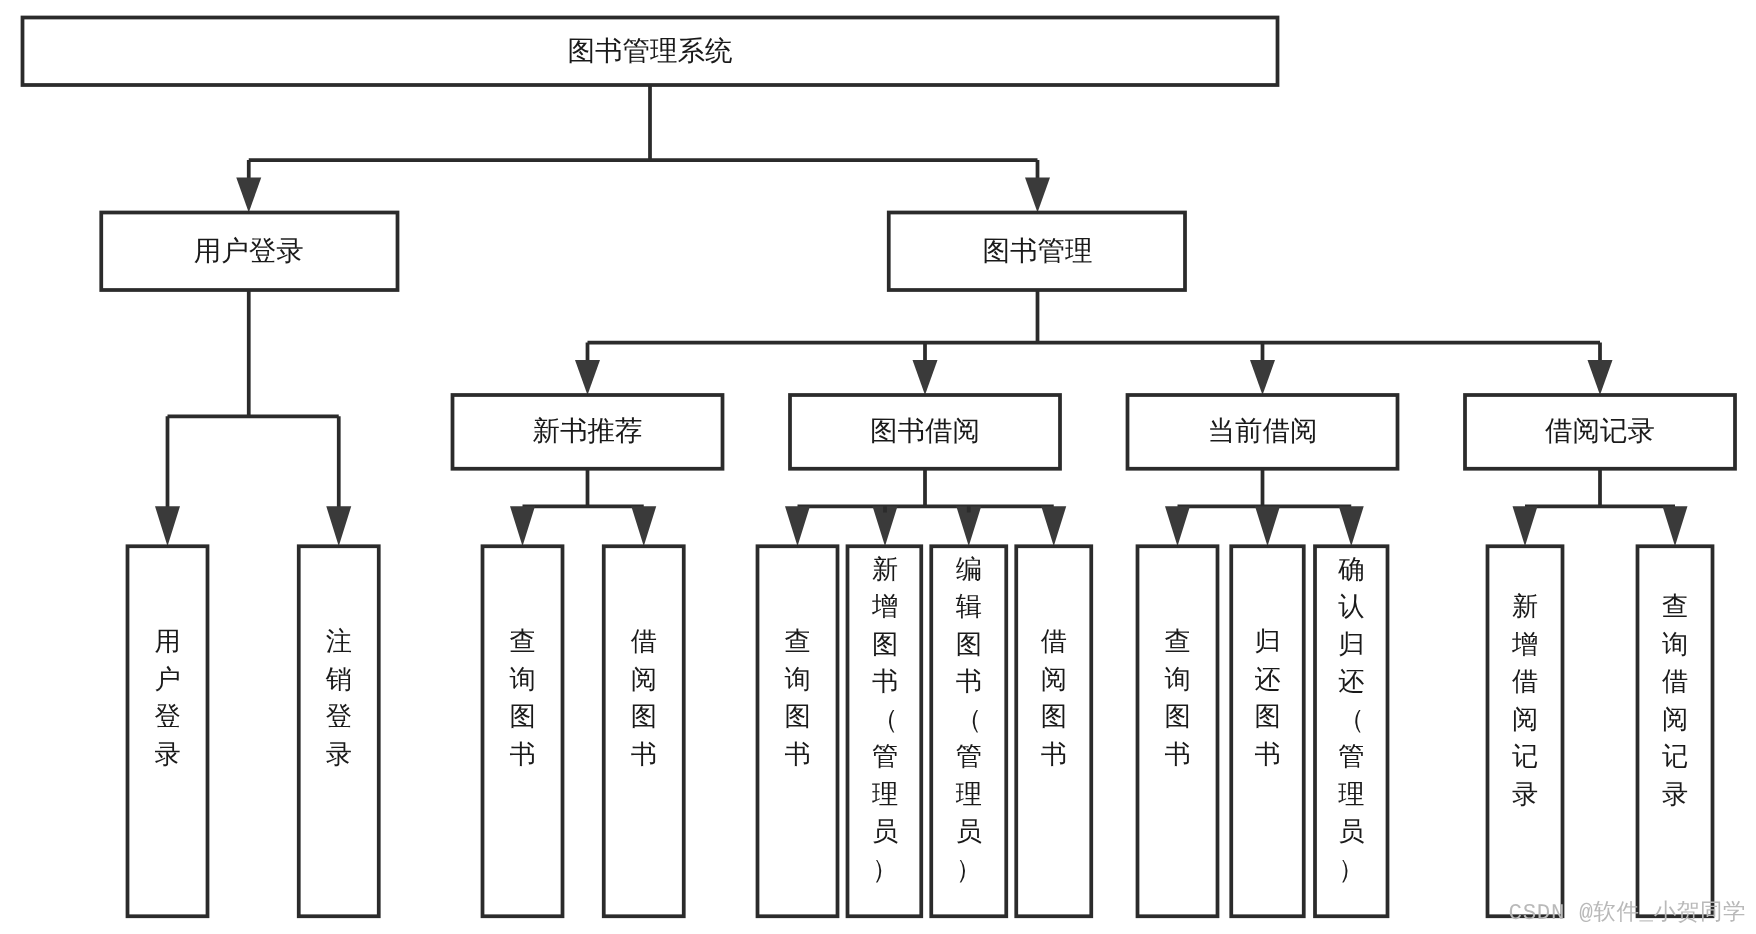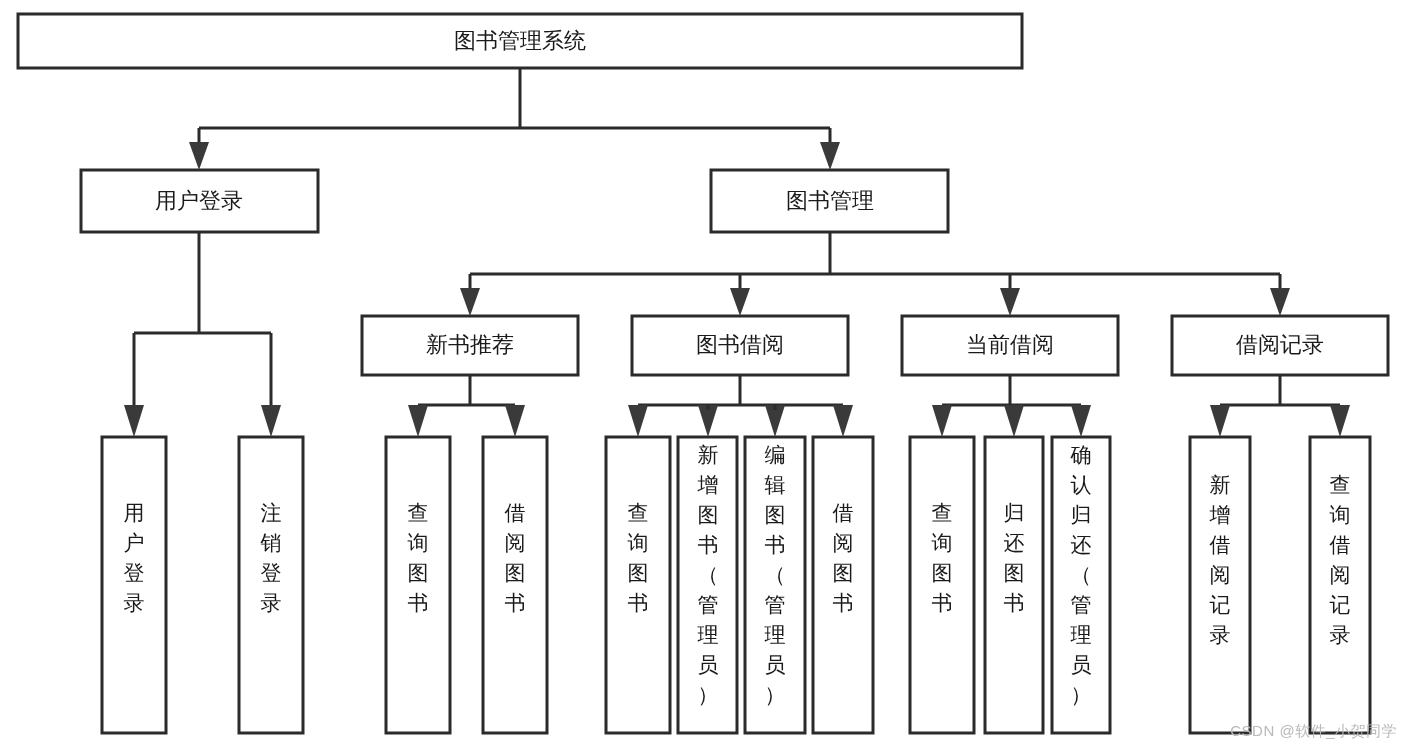--- a/index.html
+++ b/index.html
@@ -47,22 +47,22 @@
   .node-label-vertical {
     font-family: "DejaVu Sans", "Liberation Sans", sans-serif;
     font-size: 21px;
     fill: #1a1a1a;
     text-anchor: middle;
   }
   .watermark {
     position: absolute;
     right: 8px;
     bottom: 6px;
-    font-family: Liberation Sans, sans-serif;
-    font-size: 15px;
+    font-family: Liberation Mono, monospace;
+    font-size: 18px;
     color: #b9b9b9;
     letter-spacing: 0.5px;
     white-space: nowrap;
     user-select: none;
   }
 </style>
 </head>
 <body>
 
 <svg id="diagram" viewBox="0 0 1405 747">

